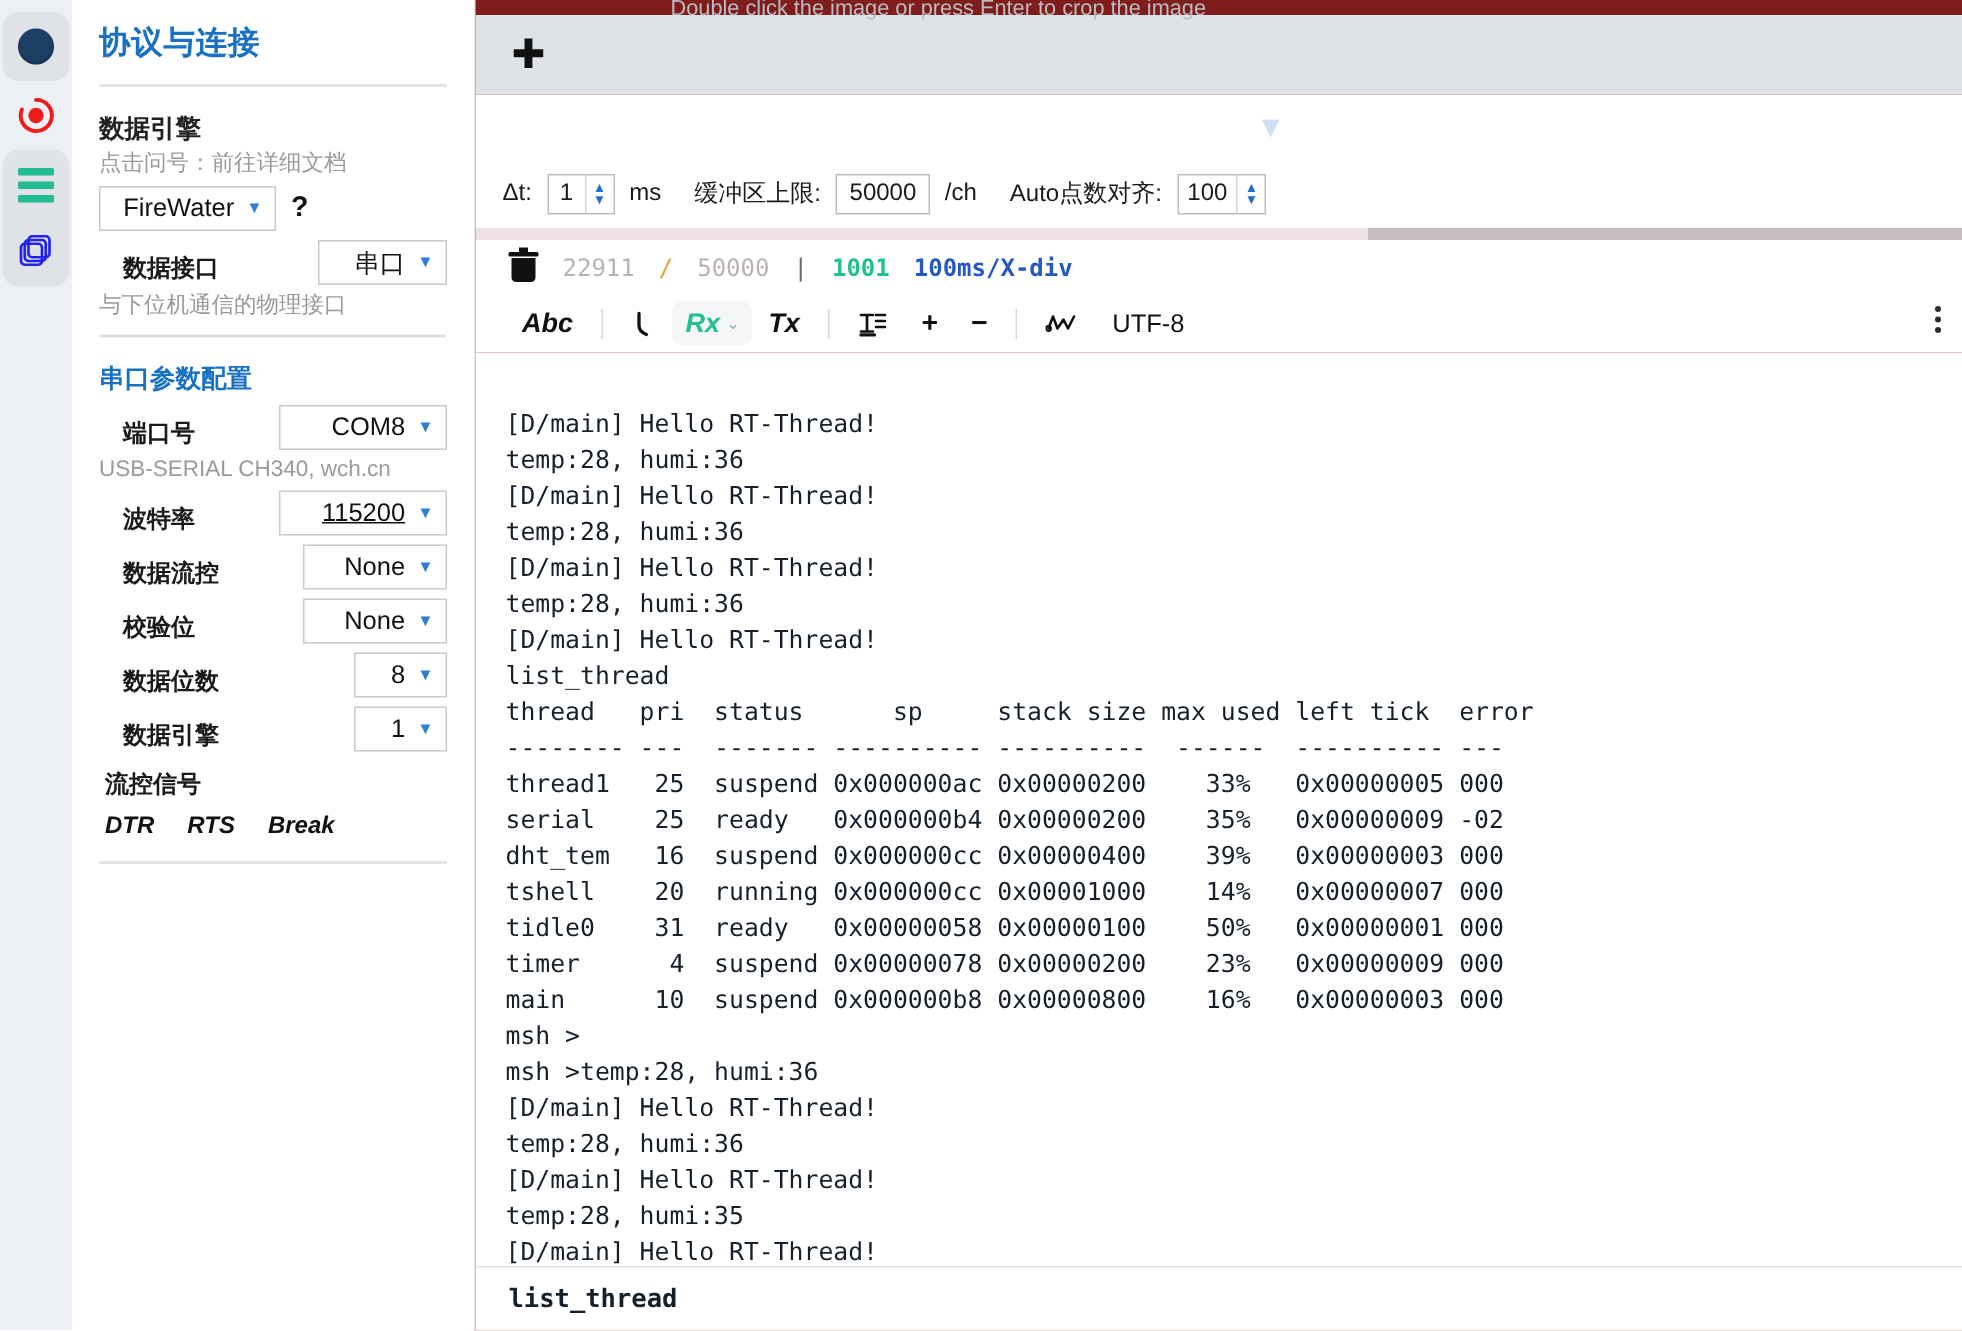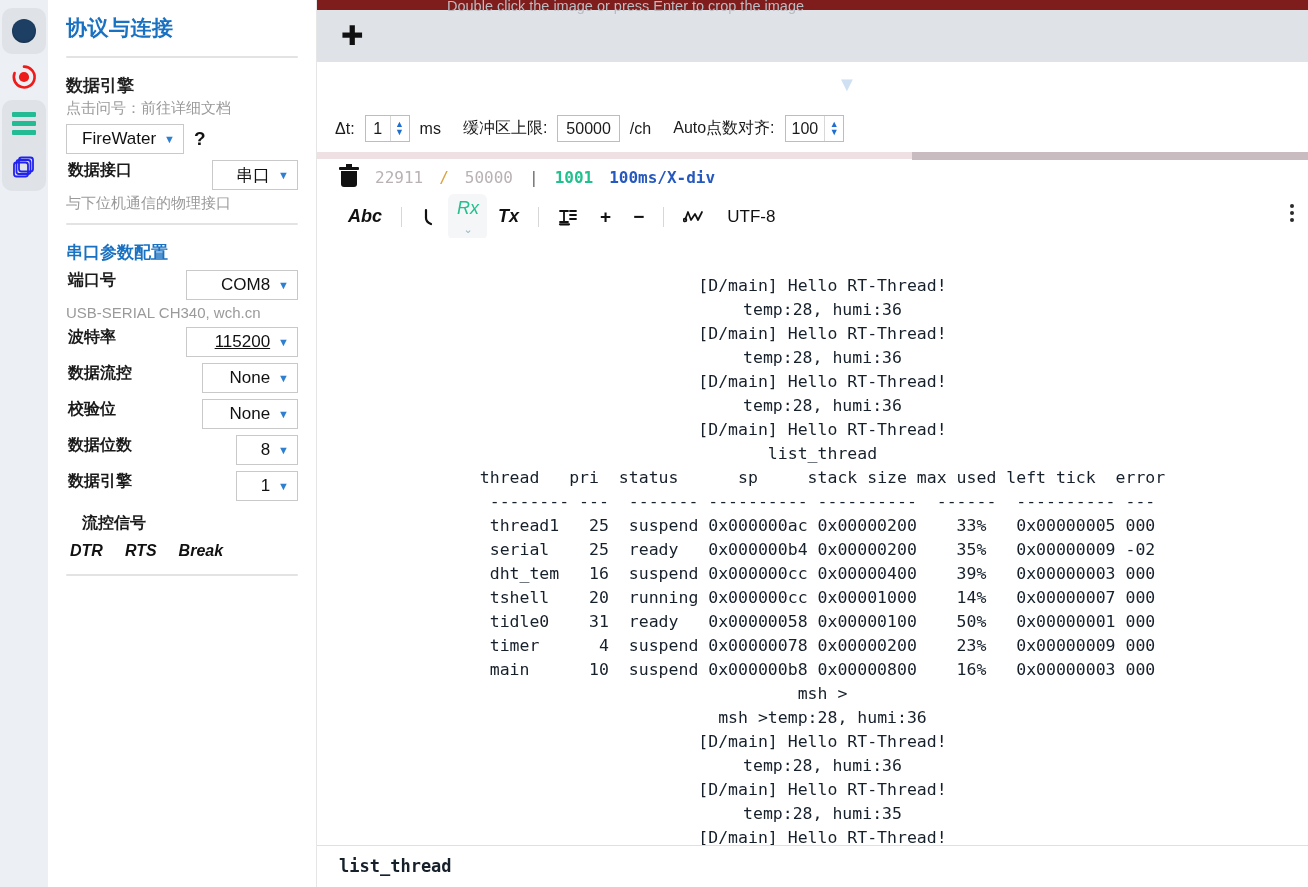--- a/index.html
+++ b/index.html
@@ -47,43 +47,43 @@
     padding: 14px 0 10px 0;
   }
   .hr { height: 2px; background: #e3e3e3; margin: 4px 18px 0 0; border-radius:1px; }
   .sec-title {
     color: #222; font-size: 17px; font-weight: 700;
     margin: 16px 0 2px 0;
   }
   .sec-title.blue { color: #1971c2; }
   .hint { color: #9a9a9a; font-size: 15px; margin: 2px 0 6px 0; }
   .row {
-    display: flex; align-items: flex-start; justify-content: space-between;
-    margin: 6px 18px 4px 2px; min-height: 30px;
+    display: flex; align-items: flex-end; justify-content: space-between;
+    margin: 6px 18px 4px 16px; min-height: 30px;
   }
   .row .lbl { font-size: 16px; color: #1a1a1a; font-weight: 600; }
   .ctrl {
     display: inline-flex; align-items: center; justify-content: flex-end;
     gap: 8px;
     border: 1px solid #c9c9c9; background: #fff;
     height: 30px; padding: 0 8px 0 10px;
     font-size: 17px; color: #111;
   }
   .ctrl .val { white-space: nowrap; }
   .ctrl .val.underline { text-decoration: underline; }
   .caret { color: #2f7fd1; font-size: 11px; line-height: 1; }
   .qmark { font-size: 19px; font-weight: 700; color:#111; margin-left: 10px; }
   .engine-row { display:flex; align-items:center; margin: 2px 0 4px 0; }
   .w-fire { min-width: 118px; }
   .w-int  { min-width: 86px; }
   .w-com  { min-width: 112px; padding-left: 16px; }
   .w-baud { min-width: 112px; }
   .w-none { min-width: 96px; }
   .w-num  { min-width: 62px; }
-  .flow-title { font-size: 16px; color:#1a1a1a; font-weight:600; margin: 12px 0 2px 16px;}
+  .flow-title { font-size: 16px; color:#1a1a1a; font-weight:600; margin: 12px 0 2px 4px;}
   .flow-sigs { display:flex; gap: 22px; padding: 6px 0 10px 4px; }
   .flow-sigs span {
     font-style: italic; font-weight: 700; font-size: 16px; color: #111;
   }
 
   
   .main { flex: 1 1 auto; height: 887px; position: relative; background:#7f1d1d; display:flex; flex-direction:column;
           border-left: 1px solid #e6e6e6; }
   .crop-hint {
     position: absolute; top: -2px; left: 130px;
@@ -139,36 +139,36 @@
   .st-green { color: #21c08e; font-weight: 700; }
   .st-blue { color: #2659bf; font-weight: 700; }
   .termtoolbar {
     height: 42px; display:flex; align-items:center; gap: 0px;
     padding: 0 16px 0 20px; background:#fff; position: relative;
   }
   .tb-item { display:flex; align-items:center; justify-content:center; height: 30px; padding: 0 11px; font-size: 19px; color:#111; }
   .tb-item.it { font-style: italic; font-weight: 600; font-size: 18px; }
   .tb-sep { width:1px; height: 20px; background:#d7d7d7; margin: 0 8px; }
   .tb-rx {
-    color:#22c08e; font-style: italic; font-weight:400; font-size:18px;
+    color:#22c08e; font-style: italic; font-weight:700; font-size:18px;
     background:#f4f6f8; border-radius:6px; padding: 4px 8px 4px 9px;
-    display:flex; align-items:center; gap:4px;flex-direction:column;
+    display:flex; align-items:center; gap:4px;
   }
   .tb-rx .cv { font-size: 11px; color:#9bb6c4; font-style: normal; }
   .kebab { position:absolute; right: 14px; top: 8px; display:flex; flex-direction:column; gap:3px; }
   .kebab i { width:4px; height:4px; border-radius:50%; background:#2b2b2b; display:block;}
   .terminal {
     flex: 1 1 auto; overflow: hidden; padding: 0 0 0 20px;
     background:#fff;
     font-family: "DejaVu Sans Mono", "Liberation Mono", monospace;
     font-size: 16.5px; line-height: 24px; color: #16202b;
     white-space: pre;
     position: relative;
   }
-  .terminal .clip-top { margin-top: -12px; text-align: center; }
+  .terminal .clip-top { margin-top: -12px; }
   .cmdbar {
     height: 46px; border-top: 1px solid #e0e0e0;
     display:flex; align-items:center; padding-left: 22px;
     font-family: "DejaVu Sans Mono", "Liberation Mono", monospace;
     font-size: 17px; font-weight: 700; color: #16202b;
     background: #fff;
   }
 </style>
 </head>
 <body>

